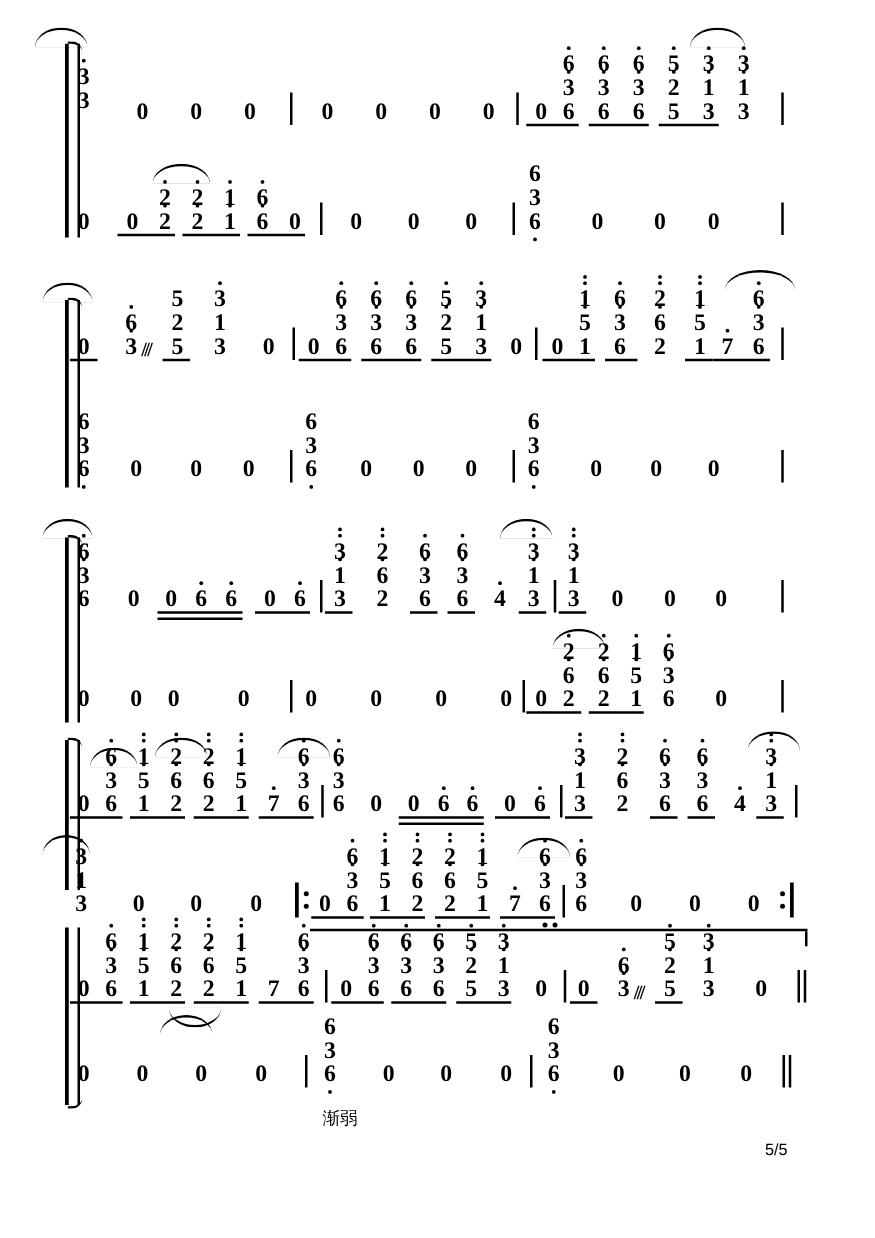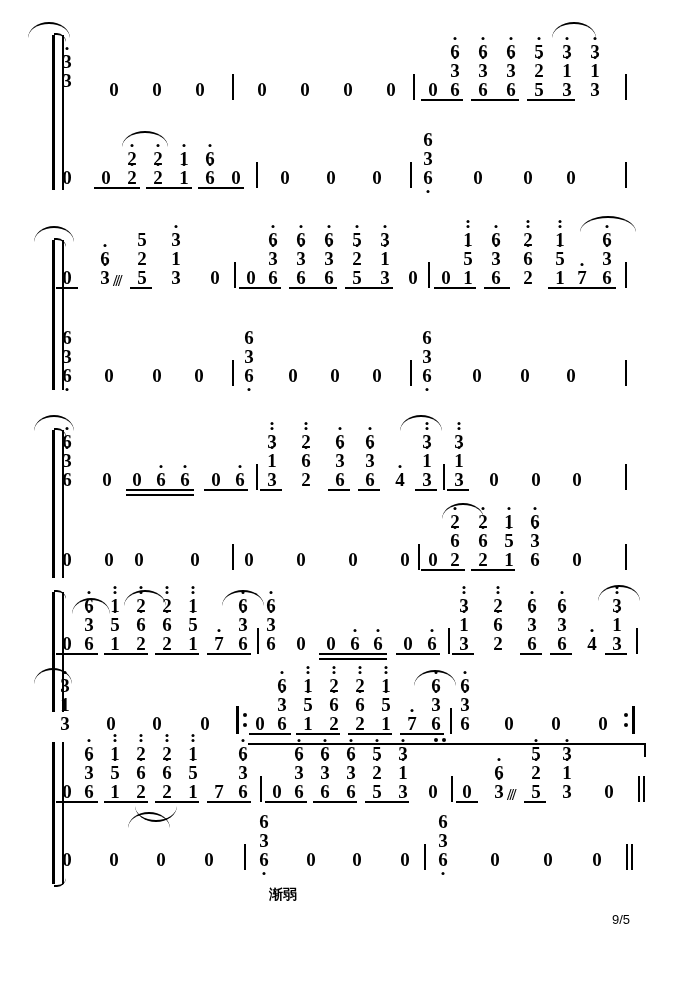--- a/index.html
+++ b/index.html
@@ -893,16 +893,16 @@
       </div>
     <div class="cell" style="left:588px;top:850px;width:18px;">
         <span class="gl">0</span>
       </div>
     <div class="dbar" style="left:626px;top:844px;width:10px;height:26px;">
       <i style="left:0;"></i>
         <i style="left:5px;"></i>
     </div>
   </div>
 
-  <div class="textmark" style="left:269px;top:886px;font-weight:bold;">渐弱</div>
-  <div class="pagenum" style="left:612px;top:912px;">9/5</div>
+  <div class="textmark" style="left:258px;top:886px;">渐弱</div>
+  <div class="pagenum" style="left:612px;top:912px;">5/5</div>
 
 </div>
 
 </body></html>

